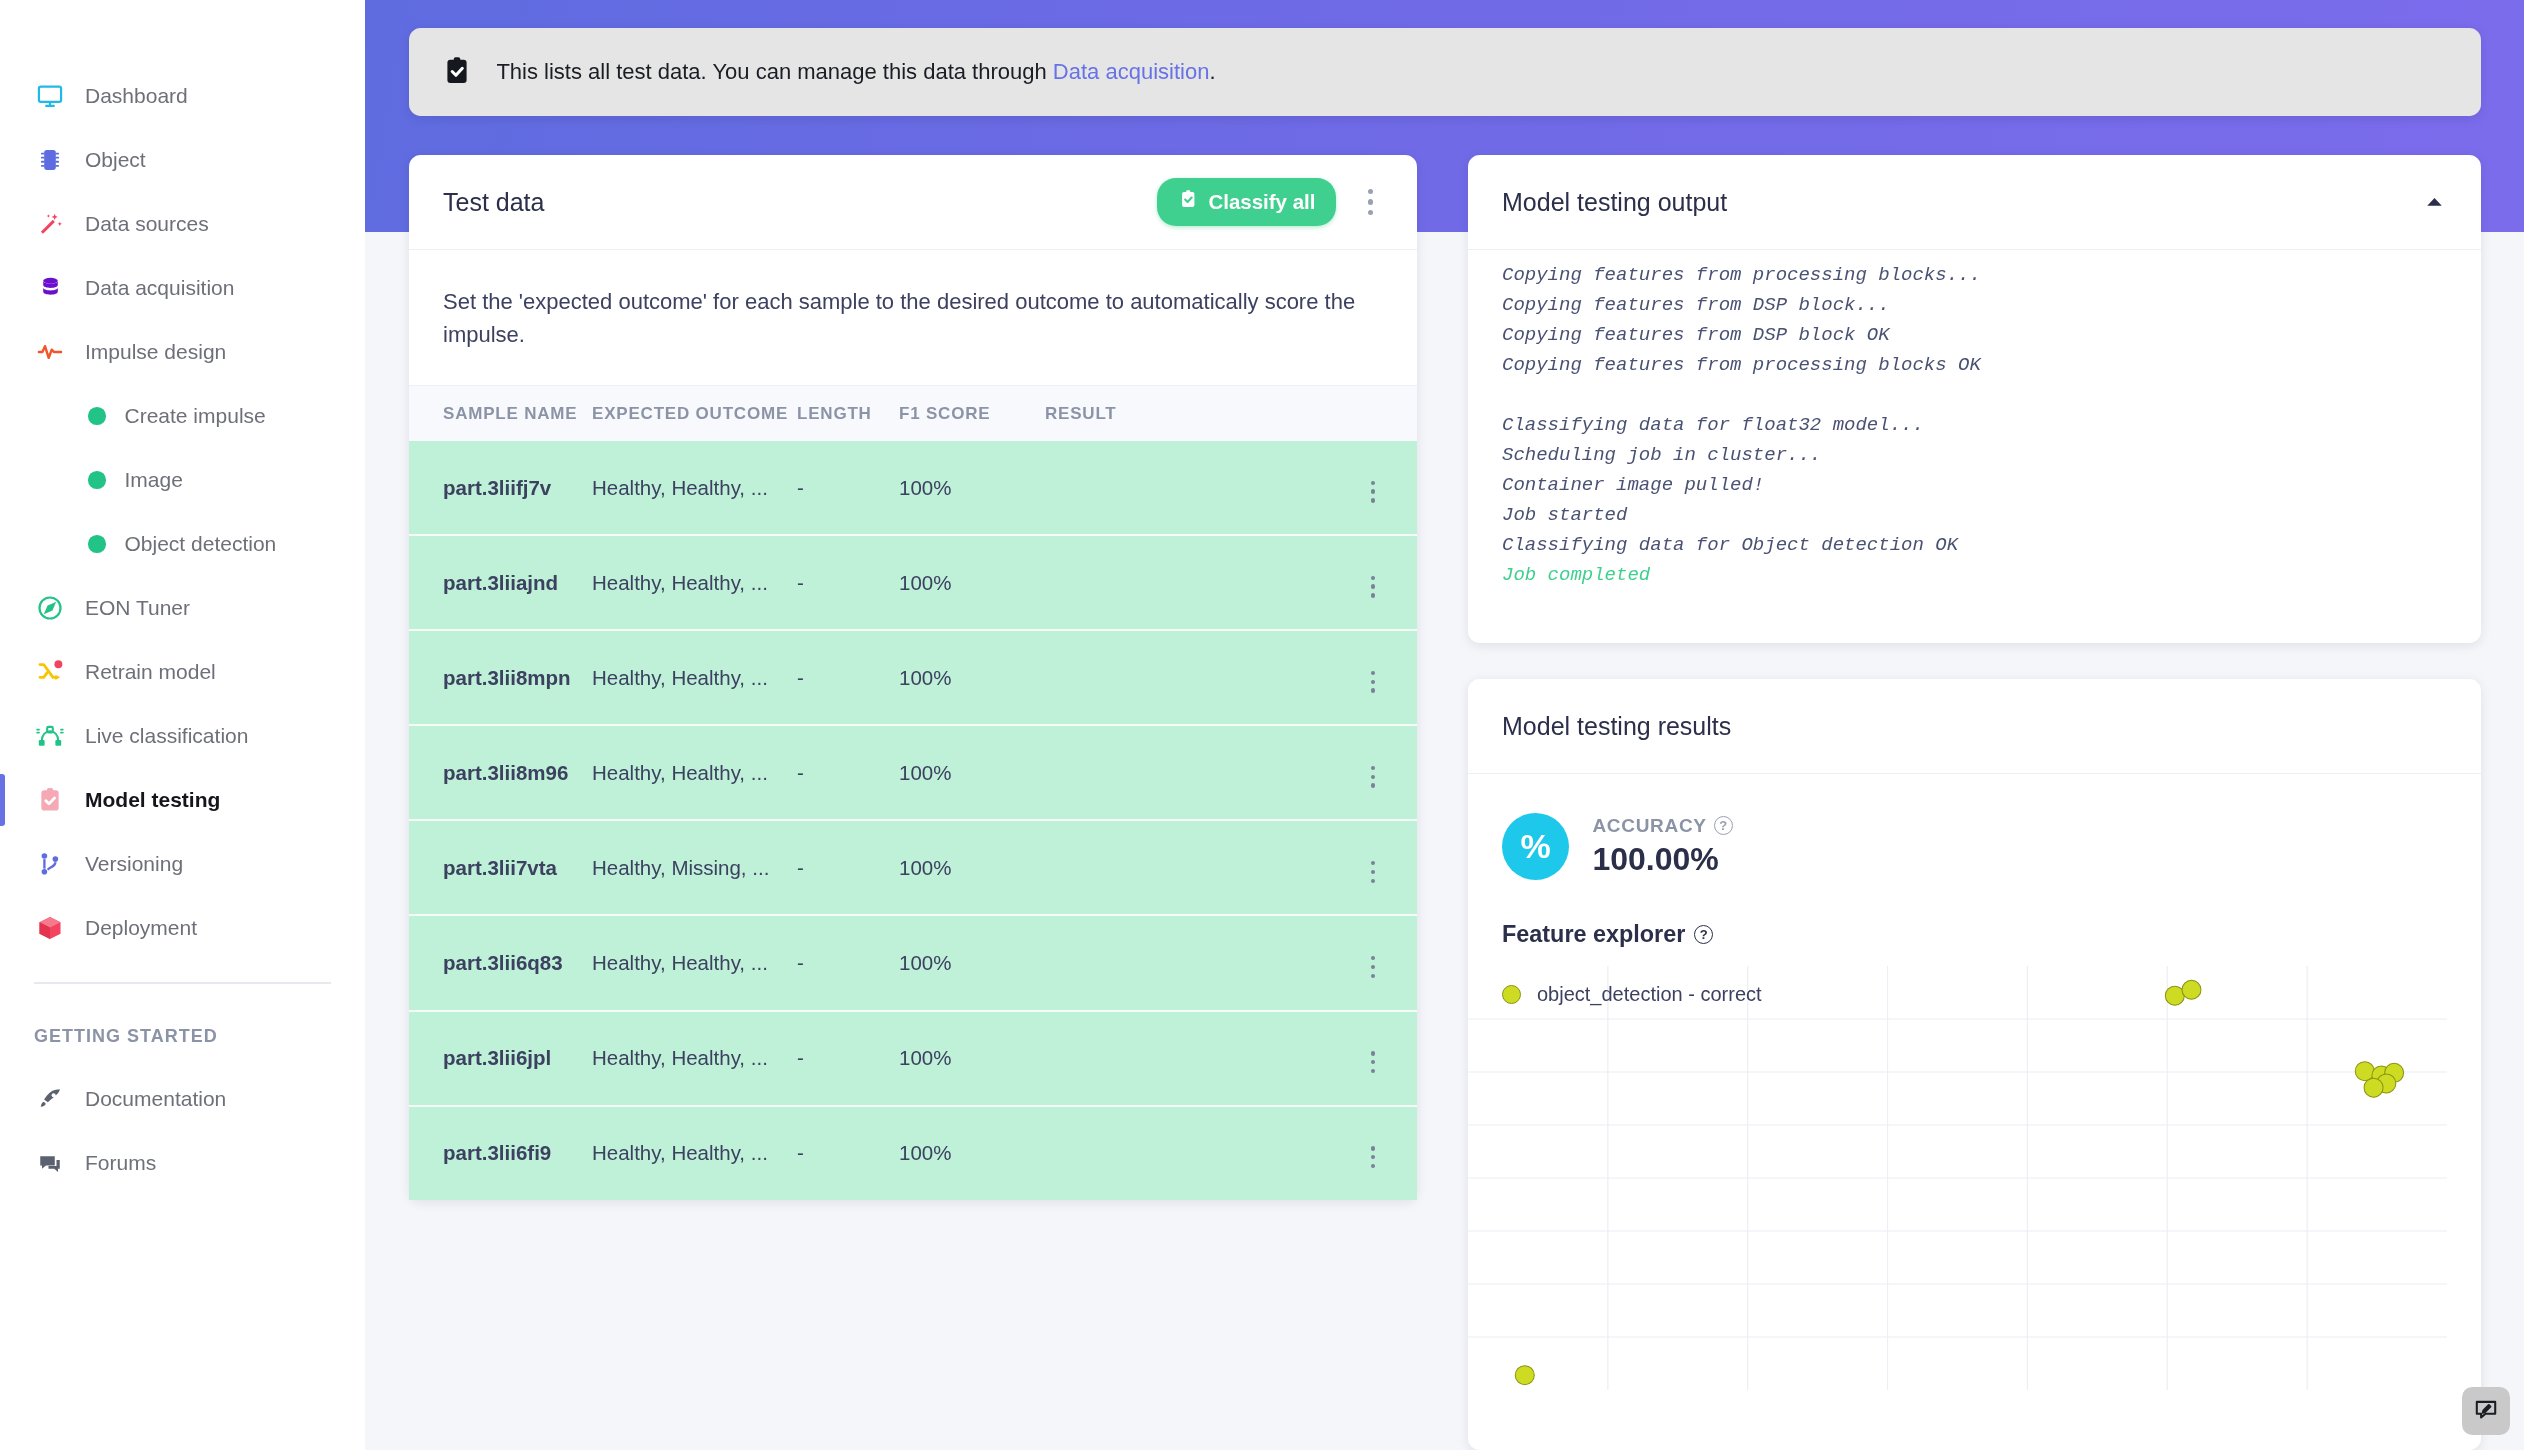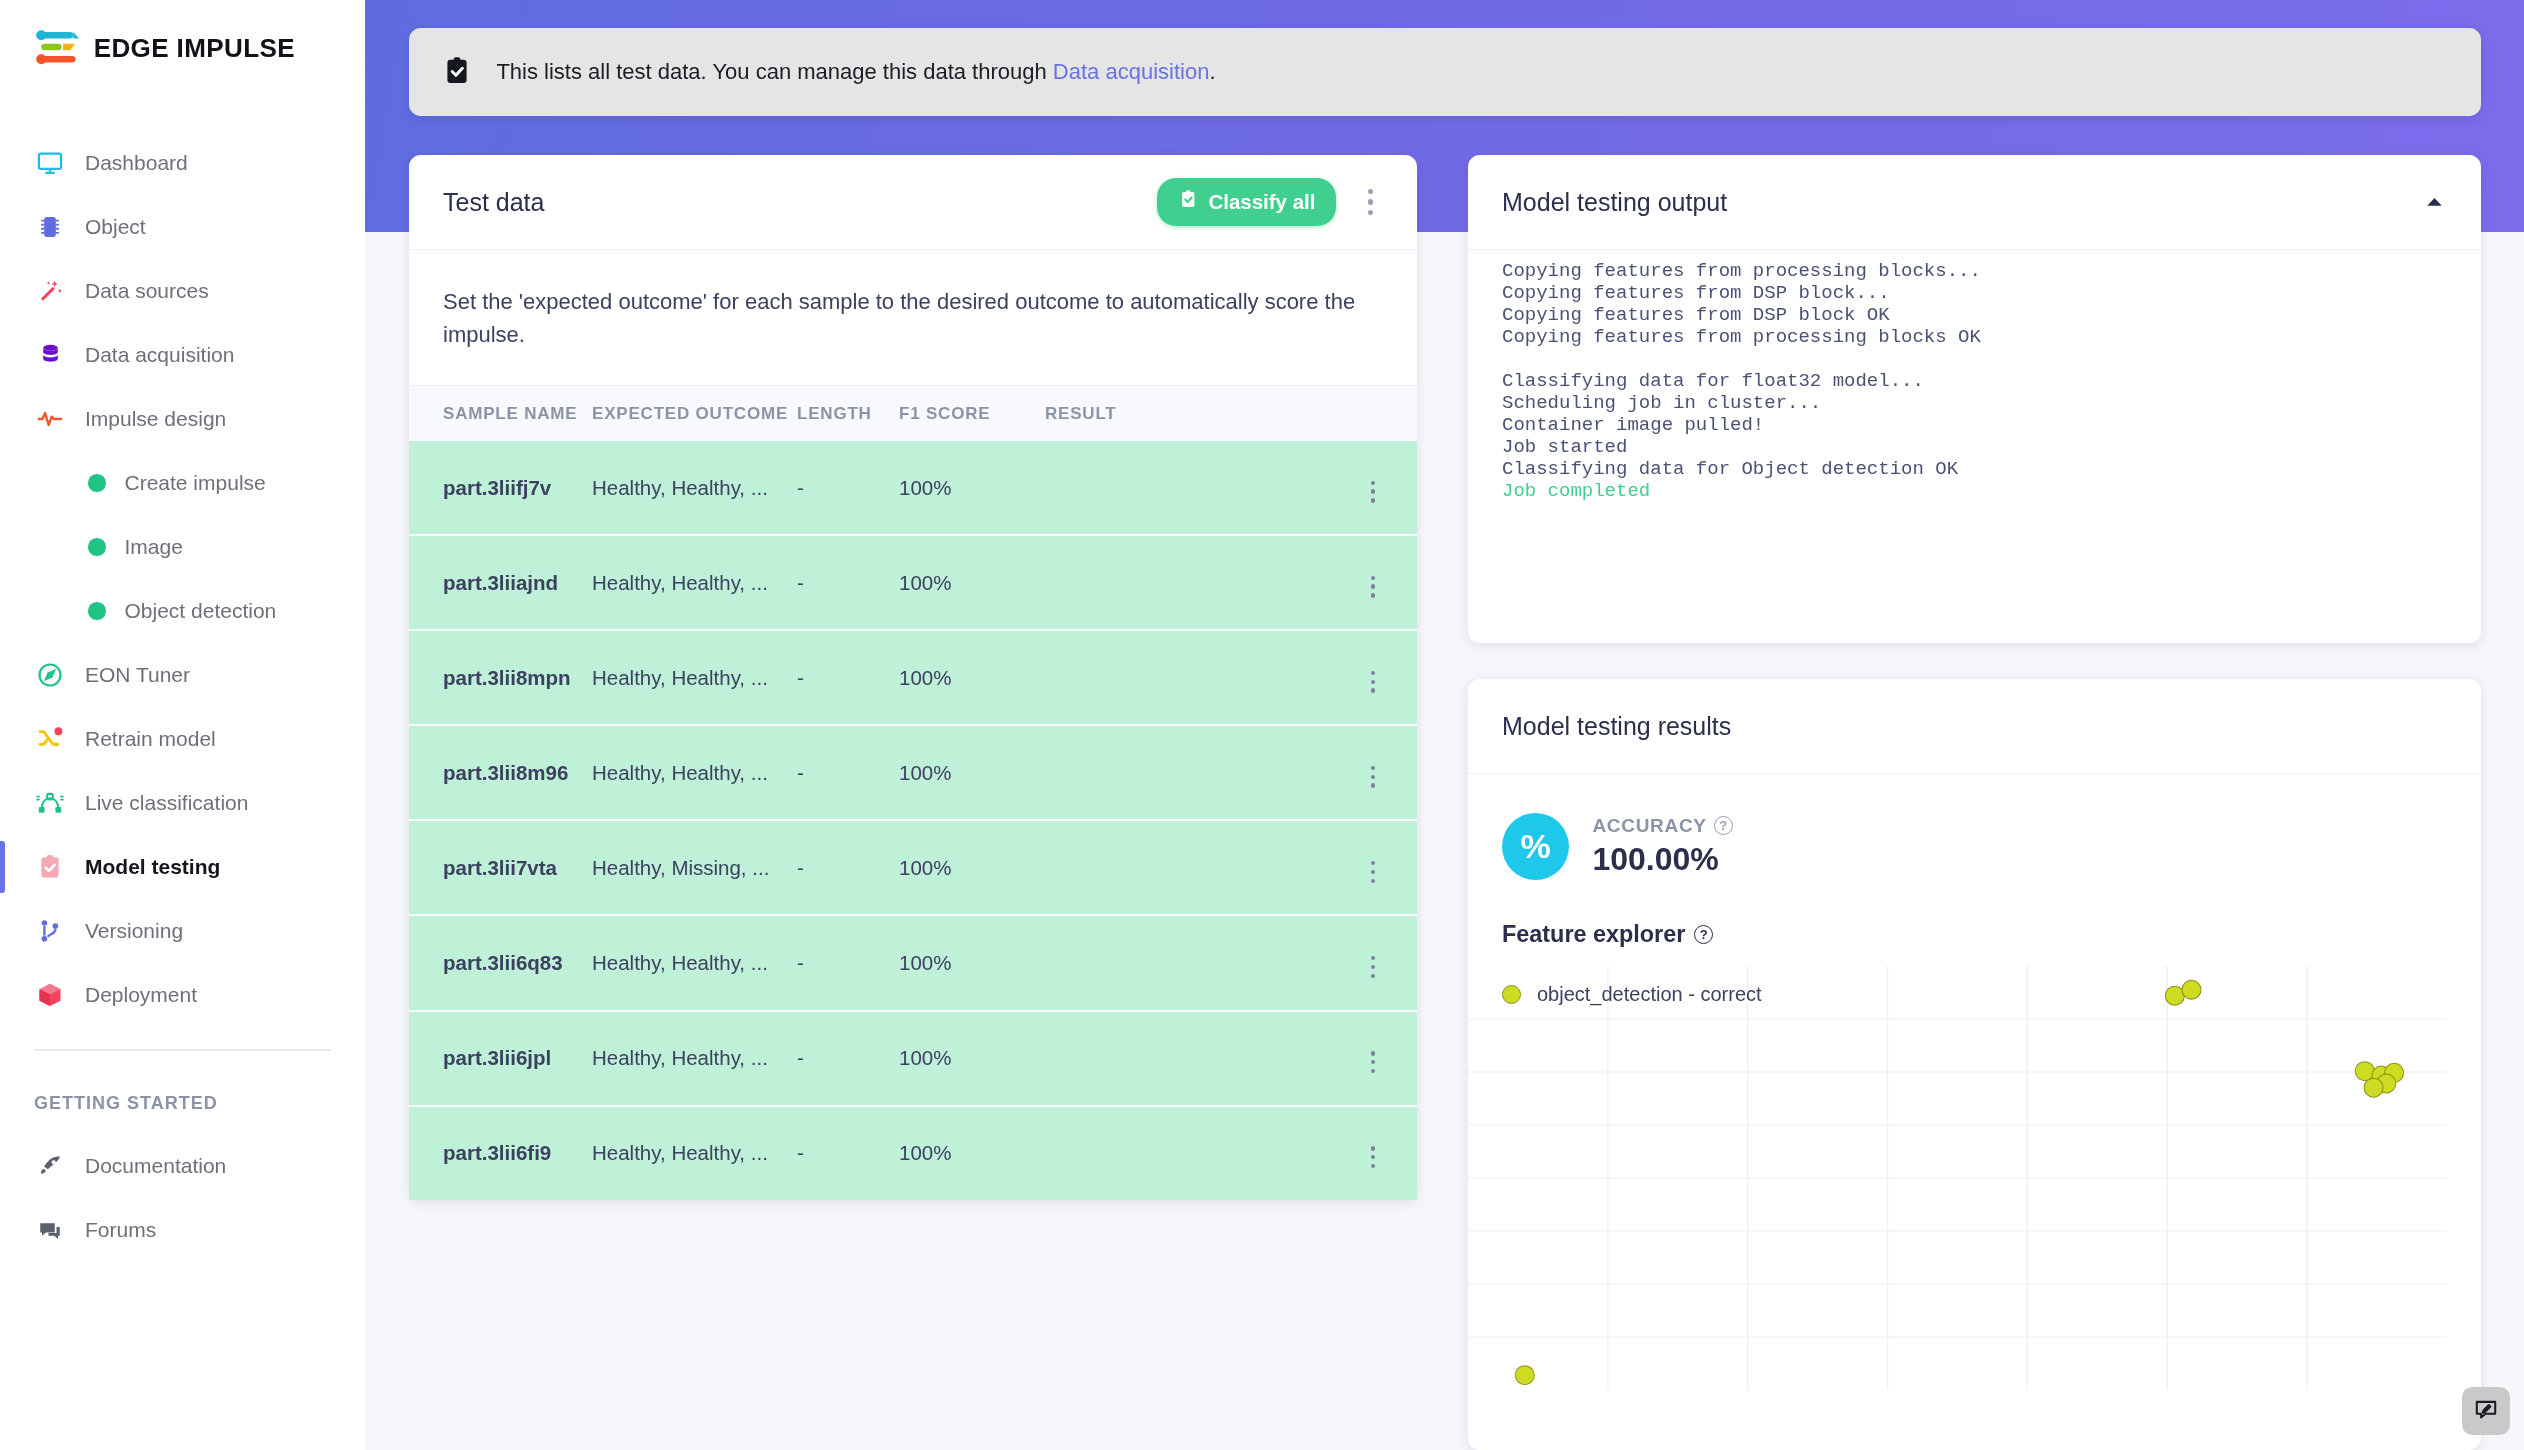--- a/index.html
+++ b/index.html
@@ -97,21 +97,21 @@
   .col-act { width: 88px; text-align: center; }
   .row-kebab { width: 25px; height: 35px; display:inline-flex; flex-direction:column;
                align-items:center; justify-content:center; gap:4.4px; cursor:pointer; }
   .row-kebab i { width: 4.4px; height: 4.4px; border-radius: 50%; background: #7a8296; display:block; }
 
   
   .output-card { position: absolute; left: 1468px; top: 155px; width: 1013px; height: 488px; overflow: hidden; }
   .chev { margin-left: auto; cursor: pointer; }
   .console {
     padding: 10.2px 34px 29px 34px; font-family: "Liberation Mono", monospace;
-    font-size: 19px; line-height: 22px; color: #4a5273; white-space: pre;
+    font-size: 19px; line-height: 30px; color: #4a5273; white-space: pre; font-style: italic;
   }
   .console .ok { color: #3fcf8e; }
 
   .results-card { position: absolute; left: 1468px; top: 679px; width: 1013px; height: 771px; overflow: hidden; }
   .acc-row { display: flex; align-items: center; gap: 23.4px; padding: 39px 34px 0 34px; }
   .acc-circle {
     width: 67px; height: 67px; border-radius: 50%; background: #1ec8ea;
     display: flex; align-items: center; justify-content: center;
     color: #fff; font-size: 34px; font-weight: 700; flex: none;
   }
@@ -143,34 +143,20 @@
 </style>
 </head>
 <body>
 
 <div id="root">
 
   <div class="hero-band"></div>
 
   <aside class="sidebar">
 
-    <div class="brand">
-      <span class="brand-logo">
-        <svg viewBox="0 0 66 52" width="48" height="38">
-          <rect x="10" y="4" width="44" height="9" rx="4.5" fill="#1fb6d6"></rect>
-          <circle cx="10" cy="8.5" r="7" fill="#1fb6d6"></circle>
-          <path d="M54 4 L62 13 L54 13 Z" fill="#1fb6d6"></path>
-          <rect x="10" y="20" width="28" height="9" rx="4.5" fill="#8dc71a"></rect>
-          <path d="M40 20 L56 20 L50 29 L40 29 Z" fill="#f9b010"></path>
-          <rect x="10" y="37" width="47" height="9" rx="4.5" fill="#f2552c"></rect>
-          <circle cx="10" cy="41.5" r="7" fill="#f2552c"></circle>
-        </svg>
-      </span>
-      <span class="brand-text">EDGE IMPULSE</span>
-    </div>
 
     <nav class="nav">
 
       <div class="nav-item">
         <span class="ico">
           <svg viewBox="0 0 24 24" width="28" height="28" fill="none" stroke="#22b9e8" stroke-width="1.9">
             <rect x="2.5" y="4" width="19" height="13" rx="1.6"></rect>
               <path d="M8 20.5h8M12 17.2v3.3"></path>
           </svg>
         </span>

